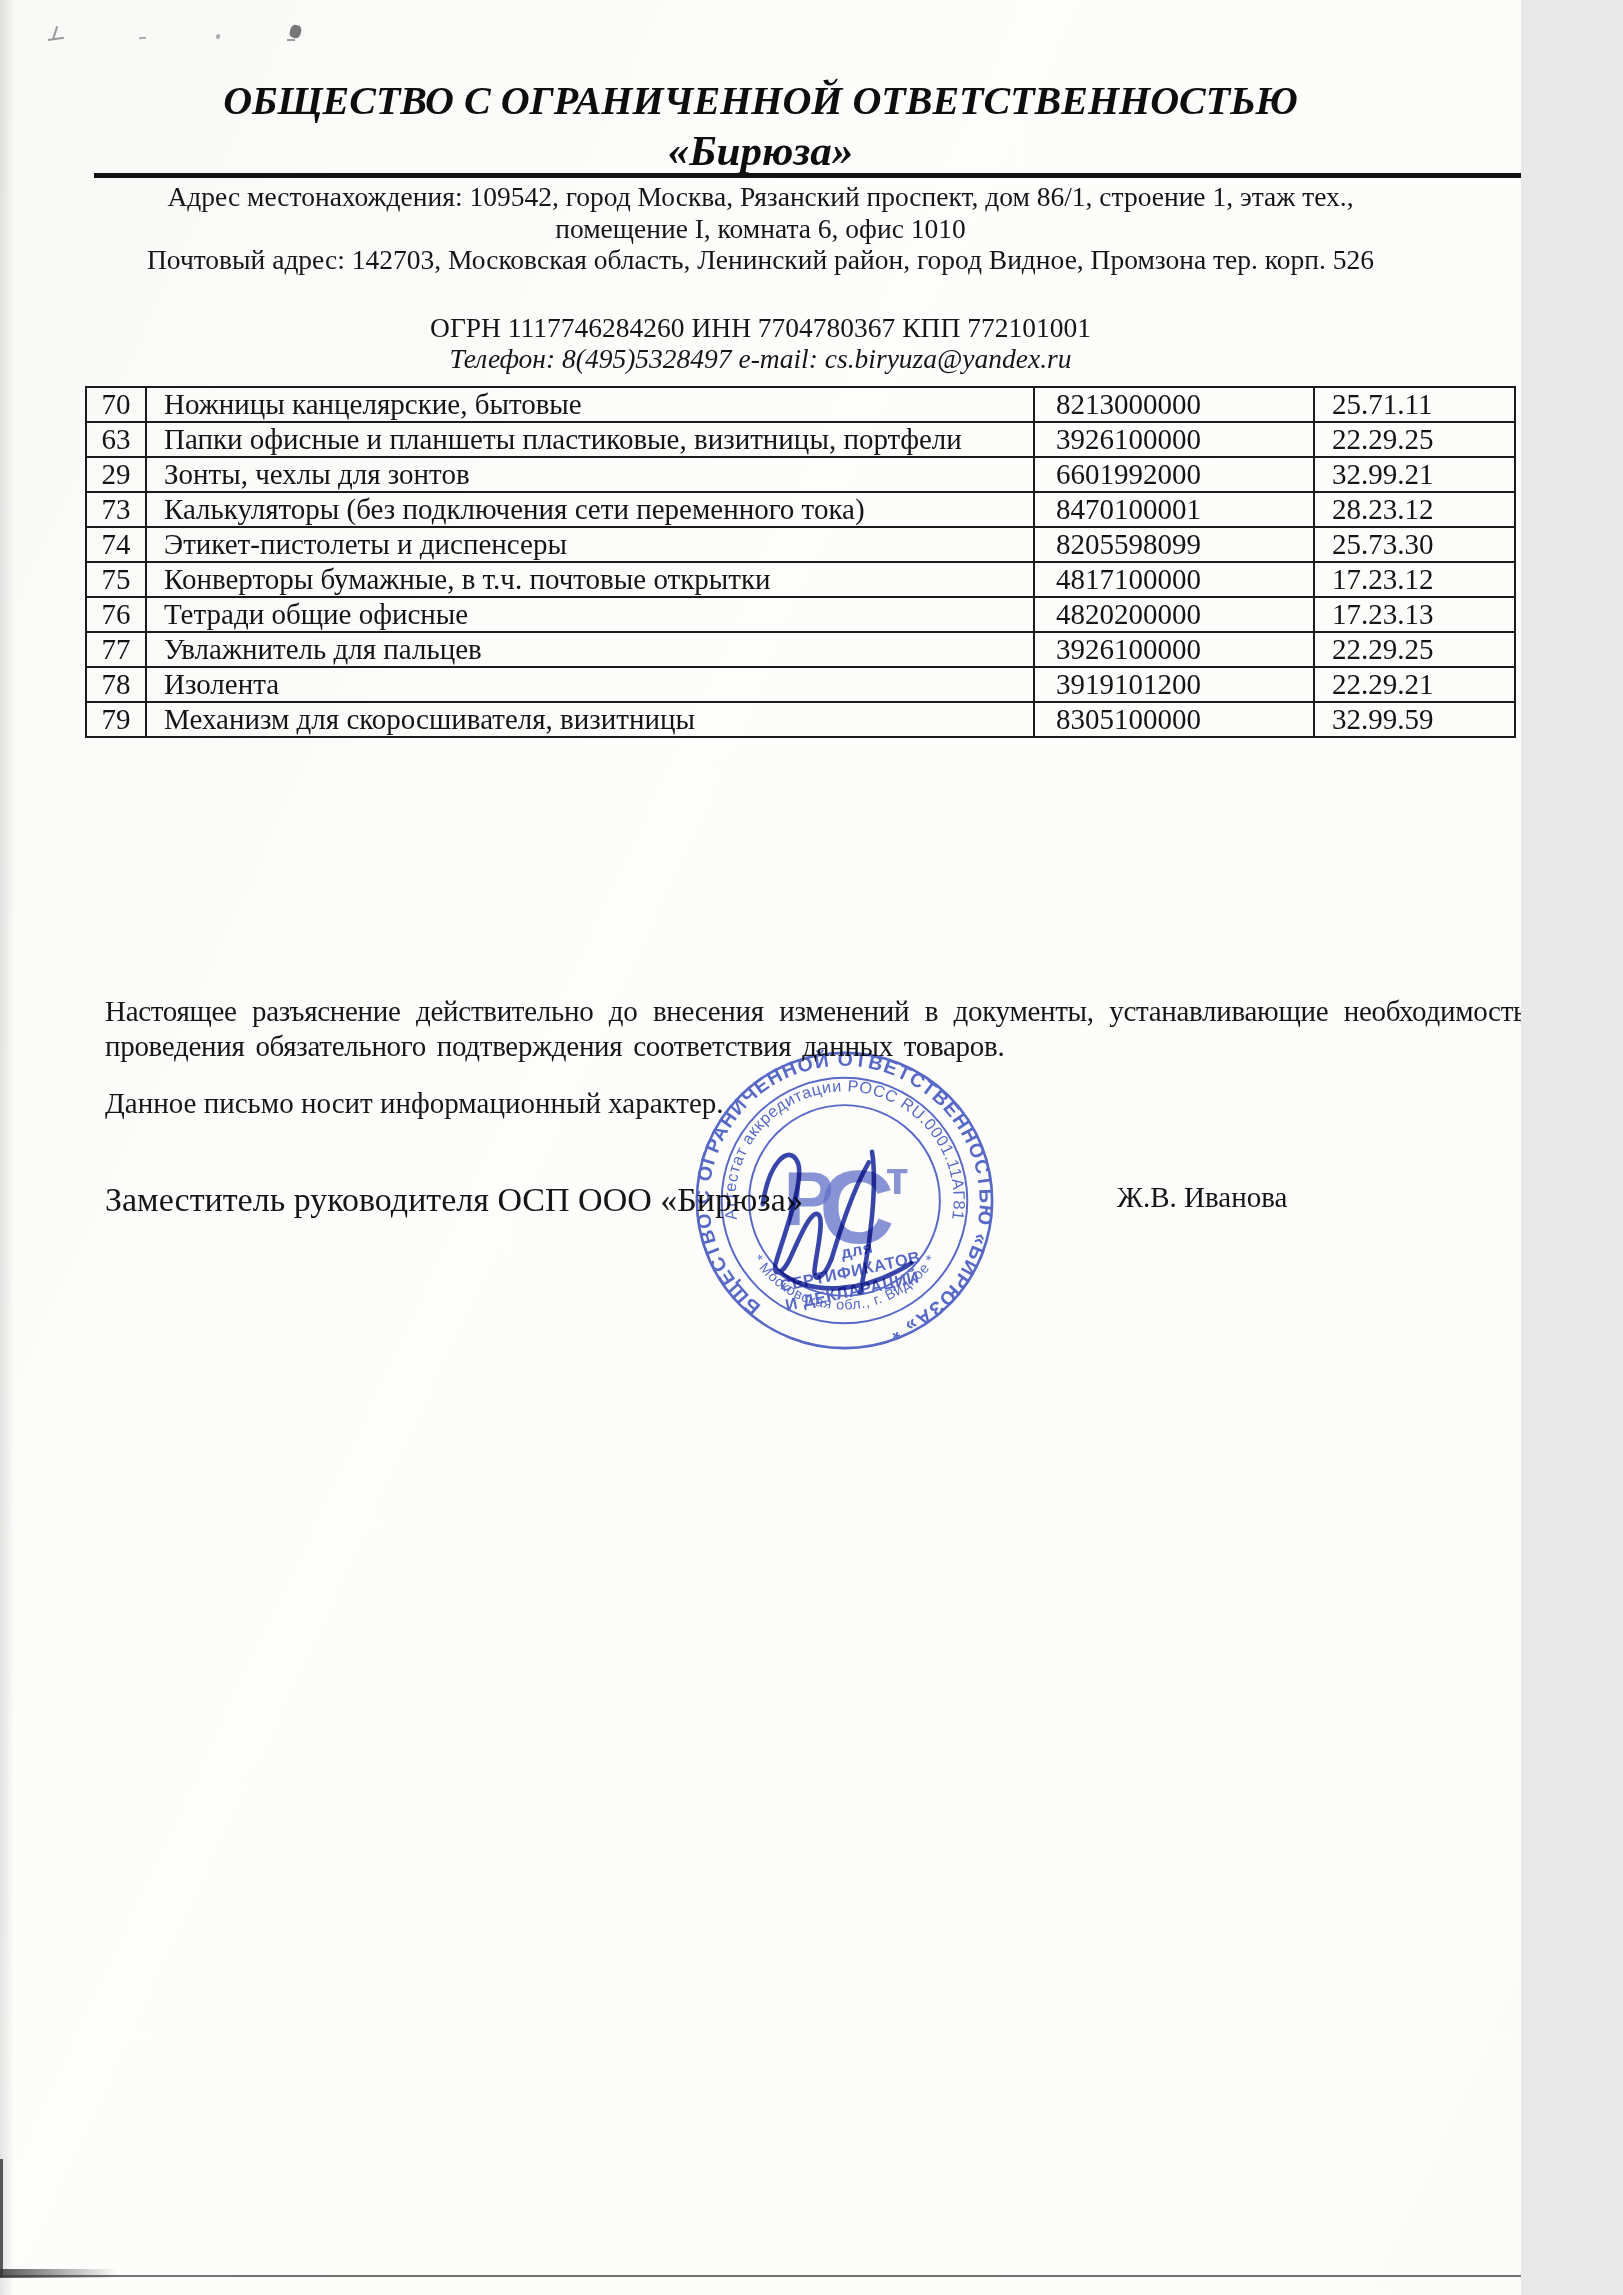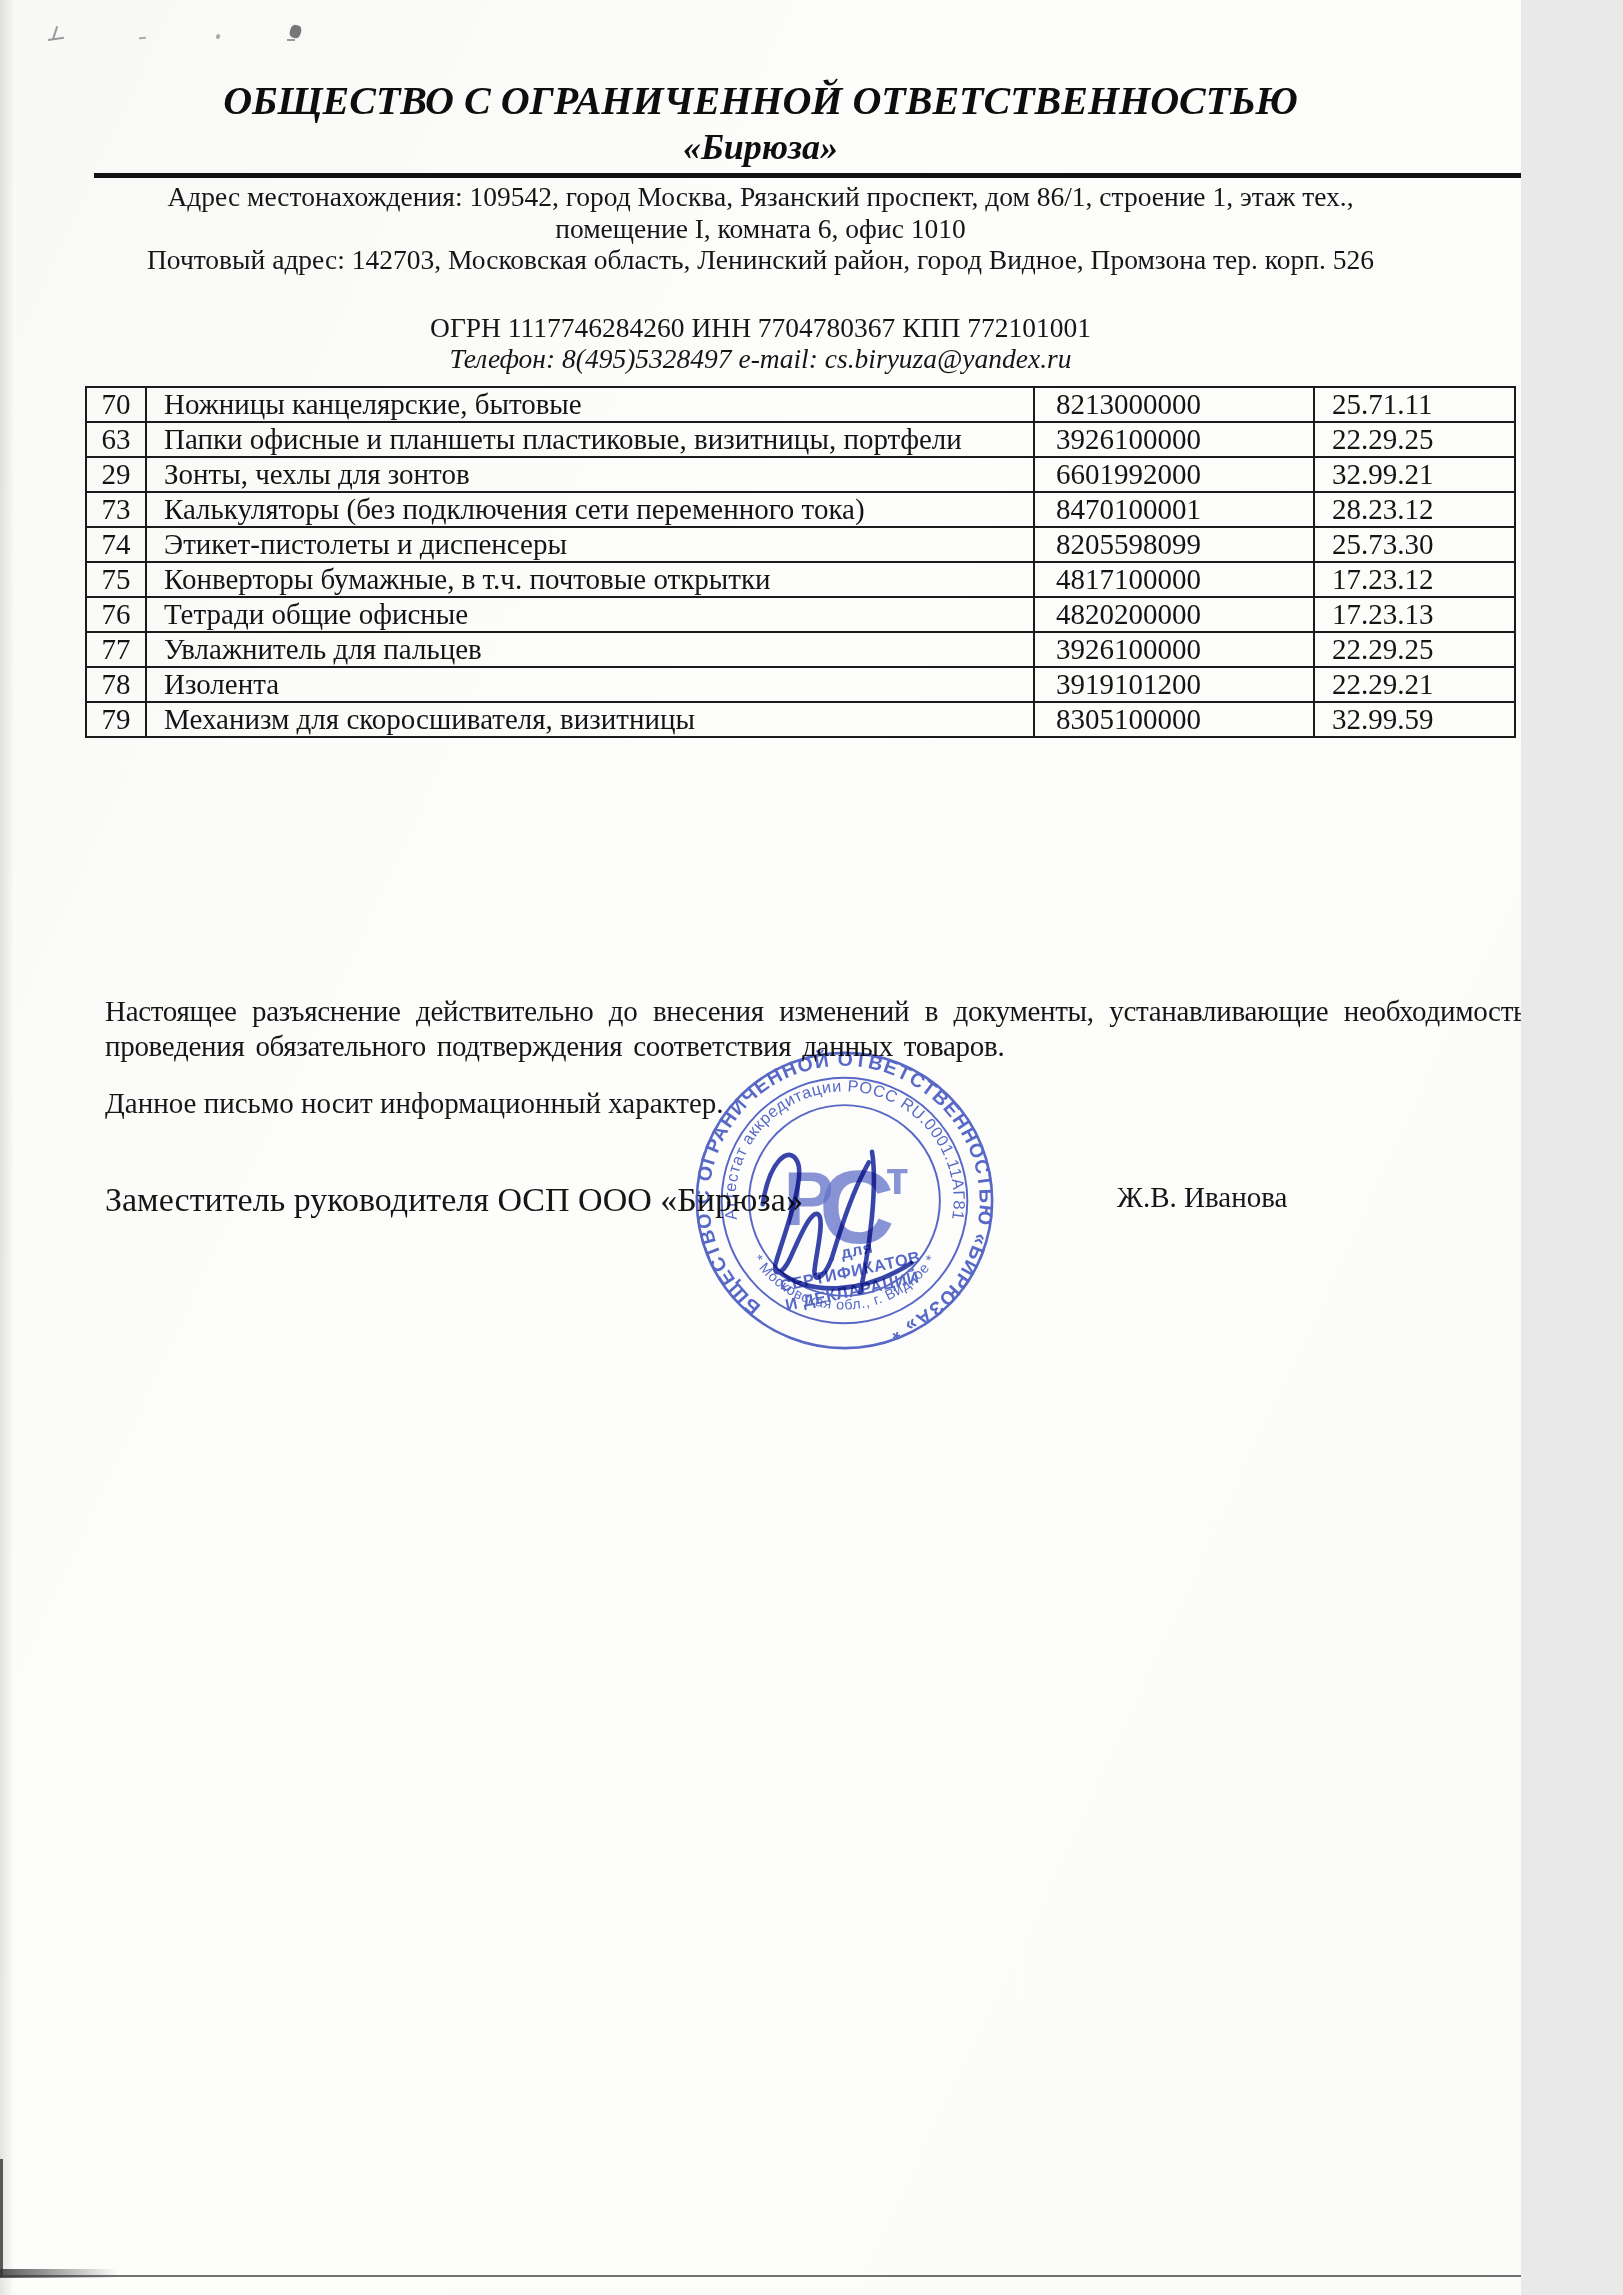--- a/index.html
+++ b/index.html
@@ -4,21 +4,21 @@
 <style>
   html,body{margin:0;padding:0;background:#e9e9e9;}
   .page{
     position:relative;width:1521px;height:2295px;overflow:hidden;
     background:linear-gradient(115deg,#f8f8f6 0%,#fdfdfc 40%,#fbfbf9 100%);
     font-family:"Liberation Serif","DejaVu Serif",serif;color:#161616;
   }
   .abs{position:absolute;}
   .center{left:0;width:100%;text-align:center;}
   .title1{top:77px;font-size:40px;font-weight:bold;font-style:italic;color:#0e0e0e;}
-  .title2{top:126px;font-size:36px;font-weight:bold;font-style:italic;color:#0e0e0e;}
+  .title2{top:126px;font-size:43px;font-weight:bold;font-style:italic;color:#0e0e0e;}
   .hr{top:173px;left:94px;width:1433px;height:4.6px;background:#121212;}
   .hline{font-size:27.5px;}
   .addr1{top:181px;}
   .addr2{top:213px;}
   .postal{top:244px;}
   .reg{top:312px;}
   .contact{top:343px;font-style:italic;}
 
   table.goods{
     position:absolute;top:386px;left:85px;width:1429px;

